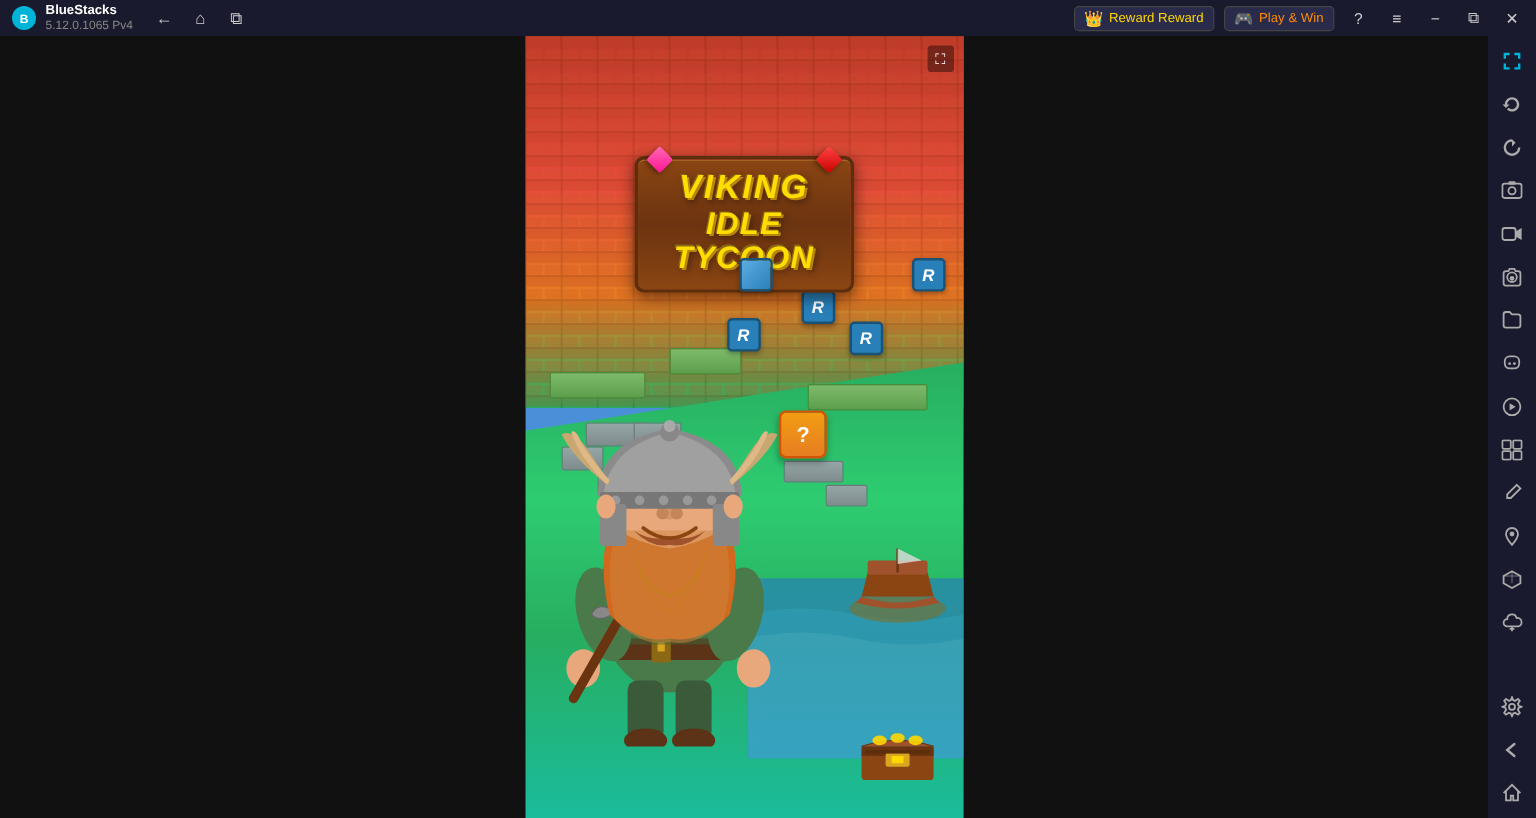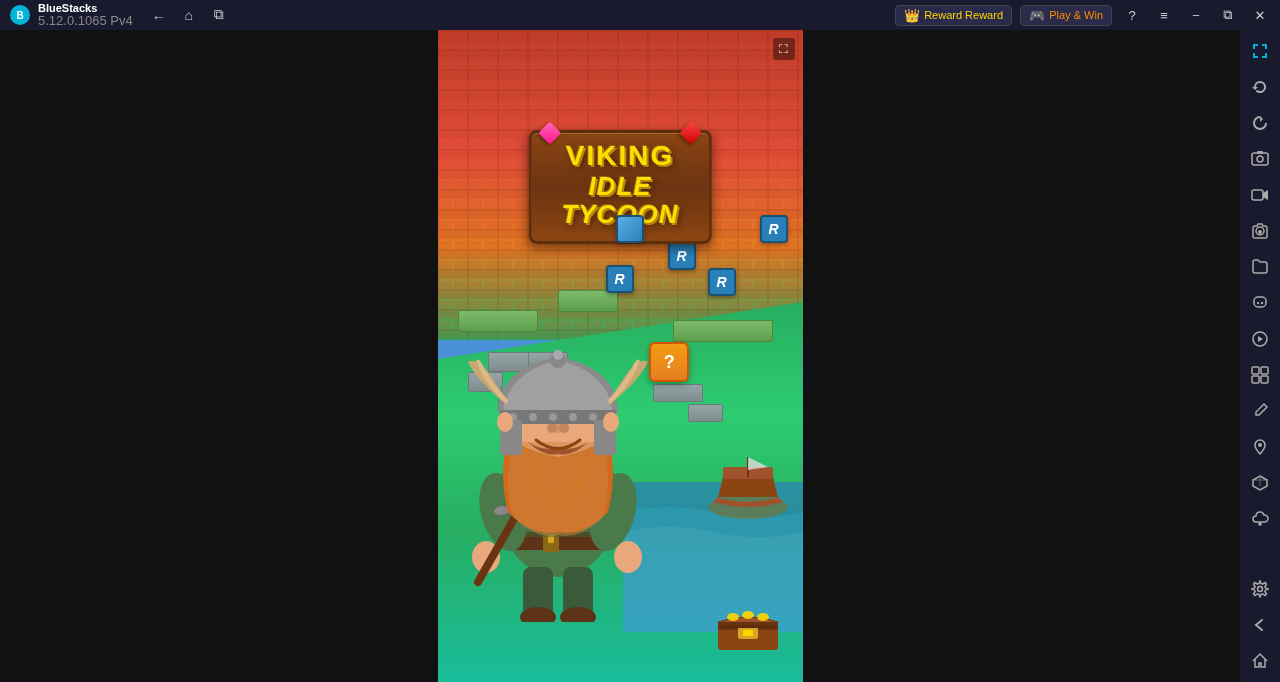--- a/index.html
+++ b/index.html
@@ -46,21 +46,21 @@
       flex-direction: column;
     }
     #app-name {
       color: #fff;
       font-size: 11px;
       font-weight: bold;
       line-height: 1.1;
     }
     #app-version {
       color: #888;
-      font-size: 13px;
+      font-size: 10px;
       line-height: 1.1;
     }
     #titlebar-nav {
       display: flex;
       align-items: center;
       gap: 6px;
       padding: 0 6px;
     }
     .nav-btn {
       width: 24px;
@@ -237,20 +237,21 @@
       font-size: 28px;
       font-weight: 900;
       color: #FFDD00;
       text-shadow: 
         2px 2px 0 #B8860B,
         -1px -1px 0 #8B6914,
         3px 3px 6px rgba(0,0,0,0.5);
       letter-spacing: 2px;
       line-height: 1.1;
       text-transform: uppercase;
+      font-style: italic;
     }
     #title-idle-tycoon {
       font-size: 26px;
       font-weight: 900;
       color: #FFDD00;
       text-shadow: 
         2px 2px 0 #B8860B,
         -1px -1px 0 #8B6914,
         3px 3px 6px rgba(0,0,0,0.5);
       letter-spacing: 1px;

